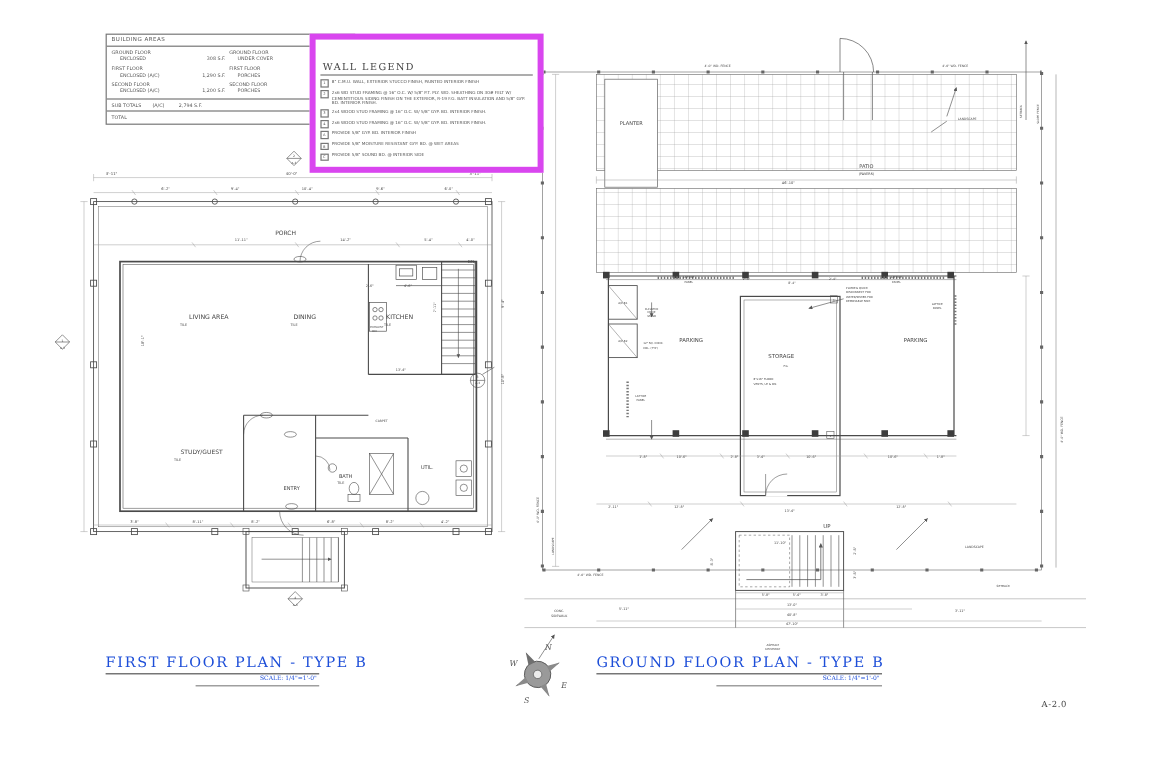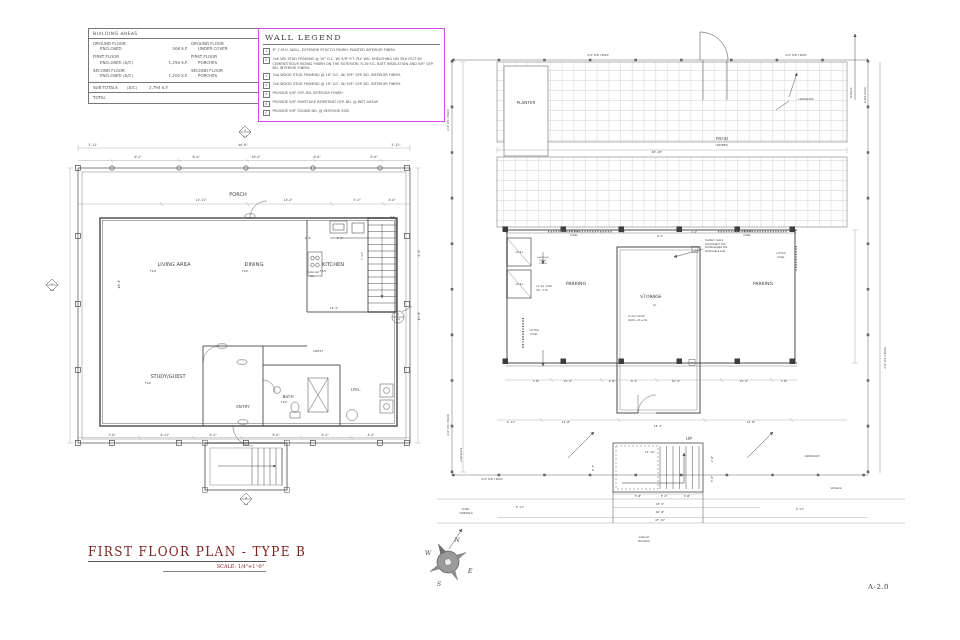--- a/index.html
+++ b/index.html
@@ -13,28 +13,28 @@
   .at-grid{padding:2px 4px 1px;}
   .at-row{display:grid;grid-template-columns:58px 40px 60px 36px;margin-bottom:3px;}
   .at-lbl div{line-height:1.3;}
   .at-ind{padding-left:7px;}
   .at-val{text-align:right;padding-right:3px;align-self:end;}
   .at-sub{display:grid;grid-template-columns:34px 22px 42px 66px 34px;border-top:1px solid #777;padding:2px 4px;}
   .at-total{display:grid;grid-template-columns:120px 44px 34px;border-top:1px solid #777;padding:2px 4px 3px;}
   .ra{text-align:right;}
 
   
-  .legend{position:absolute;left:258px;top:28px;width:177px;border:1px solid #d946ef;background:#fff;padding:4px 4px 3px;}
+  .legend{position:absolute;left:258px;top:28px;width:177px;border:5px solid #d946ef;background:#fff;padding:18px 4px 3px;}
   .lg-title{font-family:"DejaVu Serif",serif;font-size:8px;letter-spacing:1.2px;color:#444;border-bottom:1px solid #777;padding:0 2px 2px;margin-bottom:3px;}
   .lg-item{display:flex;gap:3px;margin-bottom:2.2px;font-size:3.5px;line-height:1.3;color:#555;}
   .lg-key{flex:0 0 4.5px;height:4.5px;border:.6px solid #777;text-align:center;font-size:3px;line-height:4.5px;margin-top:.4px;}
   .lg-txt{flex:1;}
 
   
-  .plan-title{position:absolute;color:#7f1d1d;font-family:"DejaVu Serif",serif;}
+  .plan-title{position:absolute;color:#1d4ed8;font-family:"DejaVu Serif",serif;}
   .pt-main{font-size:12px;letter-spacing:1.4px;white-space:nowrap;border-bottom:1.2px solid #555;padding-bottom:2px;}
   .pt-scale{font-size:5px;text-align:right;margin-left:42%;border-bottom:.6px solid #888;padding:1px 2px 2px;}
   #title-first{left:88px;top:545px;width:178px;}
   #title-ground{left:497px;top:545px;width:238px;}
   .sheetno{position:absolute;left:868px;top:583px;font-family:"DejaVu Serif",serif;font-size:7px;letter-spacing:.5px;color:#444;}
 </style>
 </head>
 <body>
 
 <div class="sheet">
@@ -475,15 +475,19 @@
         <span class="lg-key">C</span>
         <span class="lg-txt">PROVIDE 5/8" SOUND BD. @ INTERIOR SIDE</span>
       </div>
       </div>
   </div>
 
   <div class="plan-title" id="title-first">
     <div class="pt-main">FIRST FLOOR PLAN - TYPE B</div>
     <div class="pt-scale">SCALE: 1/4"=1'-0"</div>
   </div>
+  <div class="plan-title" id="title-ground">
+    <div class="pt-main">GROUND FLOOR PLAN - TYPE B</div>
+    <div class="pt-scale">SCALE: 1/4"=1'-0"</div>
+  </div>
   <div class="sheetno">A-2.0</div>
 
 </div>
 
 </body></html>

